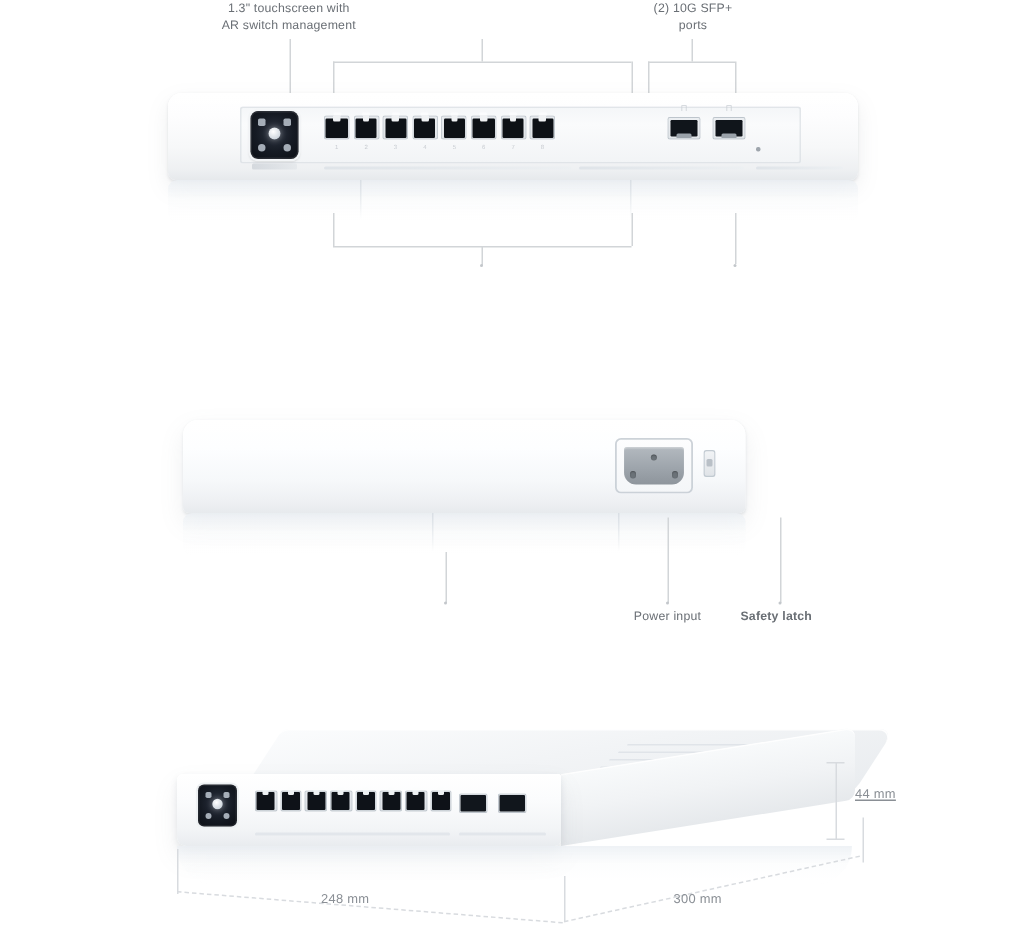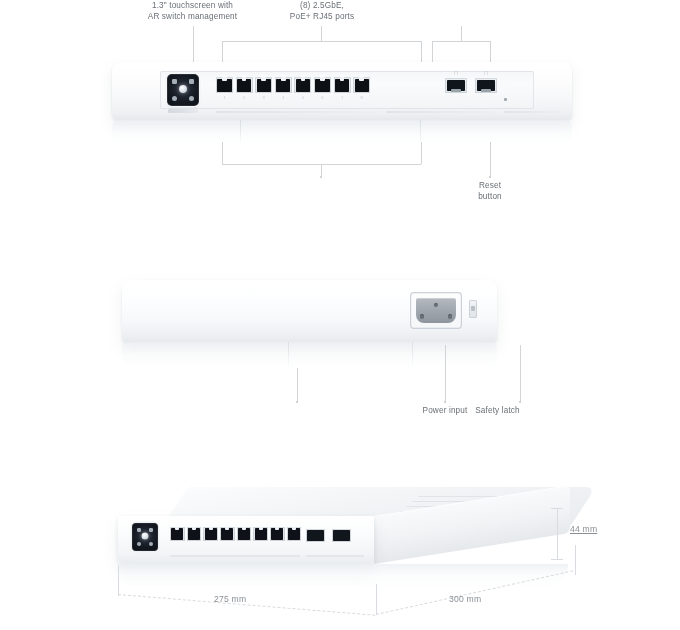--- a/index.html
+++ b/index.html
@@ -447,27 +447,27 @@
 </style>
 </head>
 <body>
 
 <div id="stage">
 
   <div class="callout" style="left:121px; top:0px; width:143px;">1.3" touchscreen with
 AR switch management</div>
   <div class="vline" style="left:193px; top:26px; height:38px;"></div>
 
-  <div class="callout" style="left:262px; top:0px; width:120px;">(8) 2.5GbE,
-PoE+ RJ45 ports</div>
   <div class="vline" style="left:321px; top:26px; height:15px;"></div>
   <div class="hline" style="left:222px; top:41px; width:199px;"></div>
   <div class="vline" style="left:222px; top:41px; height:22px;"></div>
   <div class="vline" style="left:421px; top:41px; height:22px;"></div>
 
+  <div class="callout" style="left:412px; top:0px; width:100px;">(2) 10G SFP+
+ports</div>
   <div class="vline" style="left:461px; top:26px; height:15px;"></div>
   <div class="hline" style="left:432px; top:41px; width:58px;"></div>
   <div class="vline" style="left:432px; top:41px; height:22px;"></div>
   <div class="vline" style="left:490px; top:41px; height:22px;"></div>
 
   <div id="view-front">
     <div class="chassis-front"></div>
     <div class="front-panel"></div>
 
     <div class="touchscreen">
@@ -543,22 +543,20 @@
   <div class="refl-seam" style="left:420px; top:120px; height:26px;"></div>
 
   <div class="vline" style="left:222px; top:142px; height:22px;"></div>
   <div class="vline" style="left:421px; top:142px; height:22px;"></div>
   <div class="hline" style="left:222px; top:164px; width:199px;"></div>
   <div class="vline" style="left:321px; top:164px; height:13px;"></div>
   <div class="tick-dot" style="left:320px; top:176px;"></div>
 
   <div class="vline" style="left:490px; top:142px; height:34px;"></div>
   <div class="tick-dot" style="left:489px; top:176px;"></div>
-  <div class="callout" style="left:450px; top:180px; width:80px;">Reset
-button</div>
 
   <div id="view-rear">
     <div class="chassis-rear"></div>
     <div class="iec-frame">
       <div class="iec-body">
         <span class="iec-pin p2"></span>
         <span class="iec-pin p1"></span>
         <span class="iec-pin p3"></span>
       </div>
     </div>
@@ -571,21 +569,21 @@
 
   <div class="vline" style="left:297px; top:368px; height:34px;"></div>
   <div class="tick-dot" style="left:296px; top:401px;"></div>
 
   <div class="vline" style="left:445px; top:345px; height:57px;"></div>
   <div class="tick-dot" style="left:444px; top:401px;"></div>
   <div class="callout" style="left:405px; top:405px; width:80px;">Power input</div>
 
   <div class="vline" style="left:520px; top:345px; height:57px;"></div>
   <div class="tick-dot" style="left:519px; top:401px;"></div>
-  <div class="callout" style="left:460px; top:405px; width:75px;">Safety latch</div>
+  <div class="callout" style="left:480px; top:405px; width:75px;font-weight:bold;">Safety latch</div>
 
   <div id="view-iso">
     <div class="iso-top"></div>
     <div class="iso-vent" style="left:300px; top:10px; width:90px;"></div>
     <div class="iso-vent" style="left:294px; top:15px; width:96px;"></div>
     <div class="iso-vent" style="left:288px; top:20px; width:102px;"></div>
     <div class="iso-vent" style="left:282px; top:25px; width:108px;"></div>
     <div class="iso-vent" style="left:276px; top:30px; width:114px;"></div>
 
     <div class="iso-side"></div>
@@ -648,19 +646,19 @@
   <div class="reflection" style="left:118px; top:564px; width:450px; height:26px; border-radius:0 0 40px 40px;"></div>
 
   <div class="dim-solid" style="left:557px; top:508px; width:1px; height:52px;"></div>
   <div class="dim-solid" style="left:551px; top:508px; width:12px; height:1px;"></div>
   <div class="dim-solid" style="left:551px; top:559px; width:12px; height:1px;"></div>
   <div class="dim-label" style="left:570px; top:524px;text-decoration:underline;">44 mm</div>
 
   <div class="dim-dashed" style="left:118px; top:594px; width:258px; transform: rotate(4.6deg);"></div>
   <div class="dim-solid" style="left:118px; top:566px; width:1px; height:30px;"></div>
   <div class="dim-solid" style="left:376px; top:584px; width:1px; height:30px;"></div>
-  <div class="dim-label" style="left:214px; top:594px;">275 mm</div>
+  <div class="dim-label" style="left:214px; top:594px;">248 mm</div>
 
   <div class="dim-dashed" style="left:376px; top:614px; width:202px; transform: rotate(-12.5deg);"></div>
   <div class="dim-solid" style="left:575px; top:545px; width:1px; height:30px;"></div>
   <div class="dim-label" style="left:449px; top:594px;">300 mm</div>
 
 </div>
 
 </body></html>

